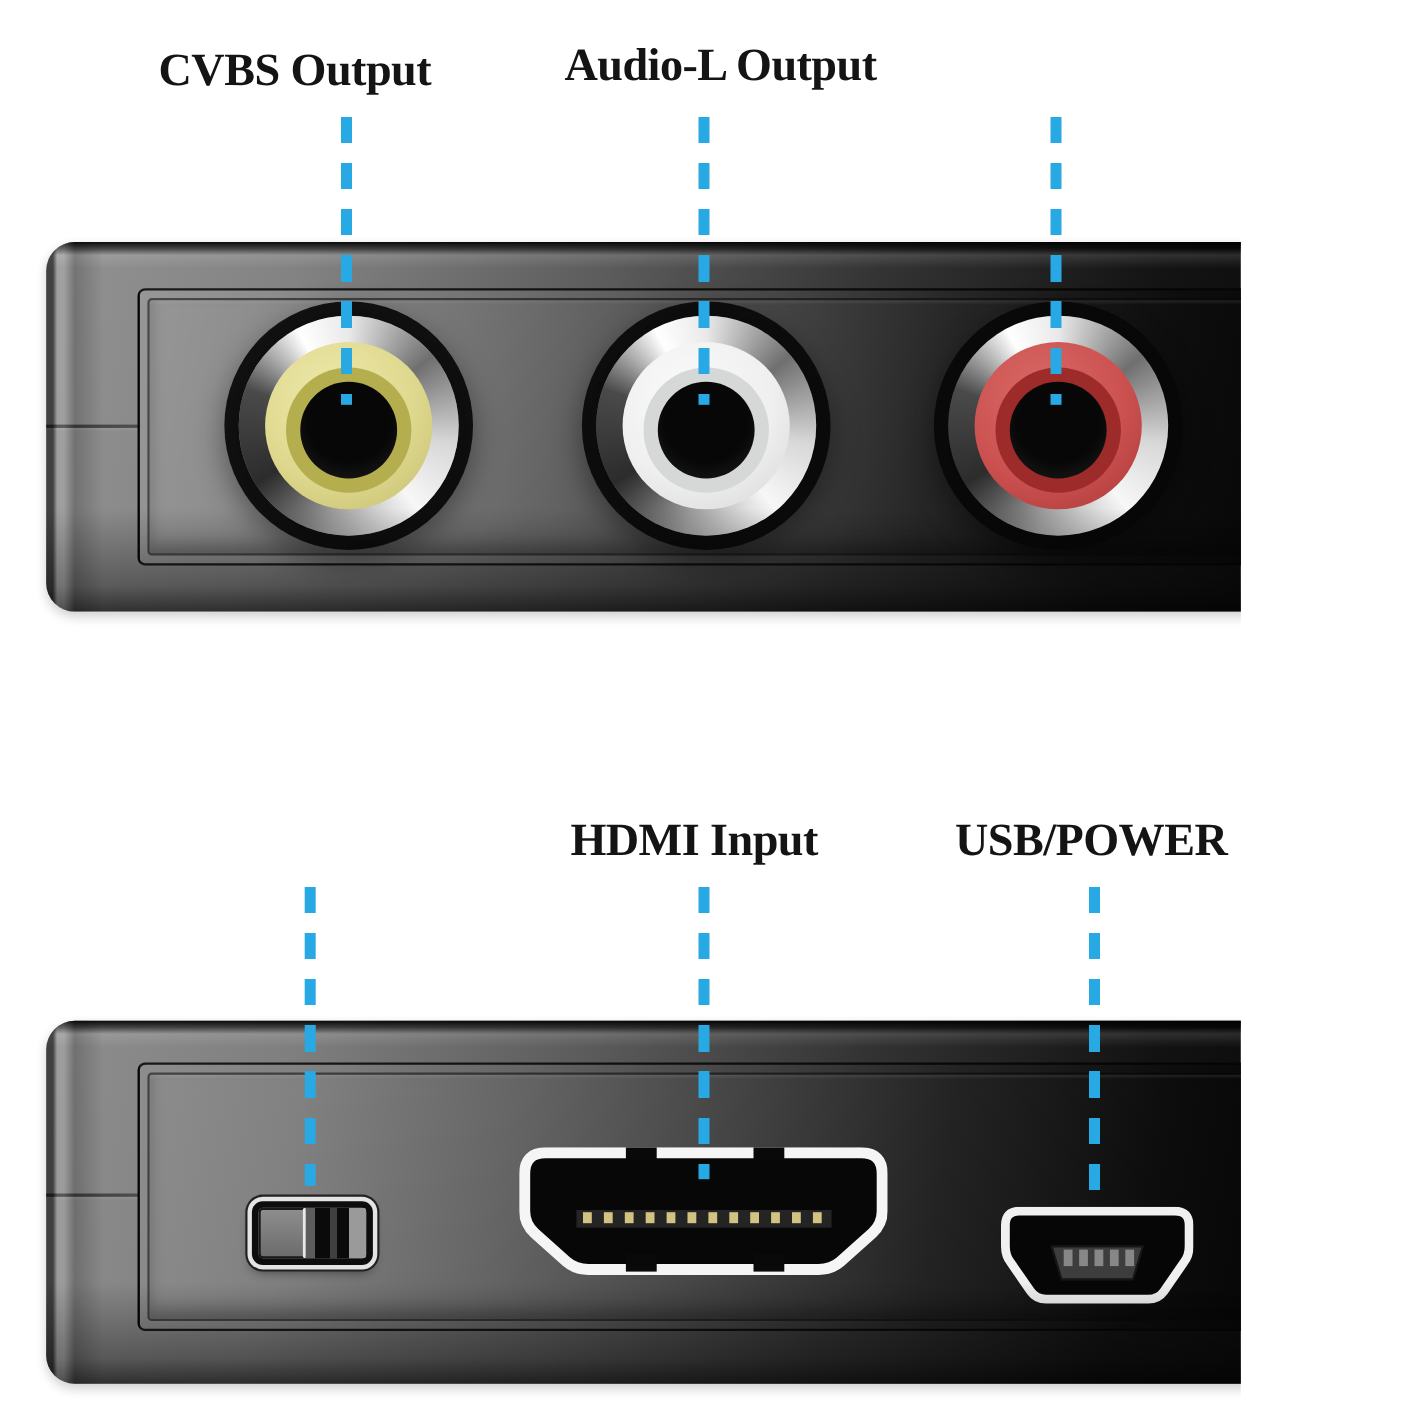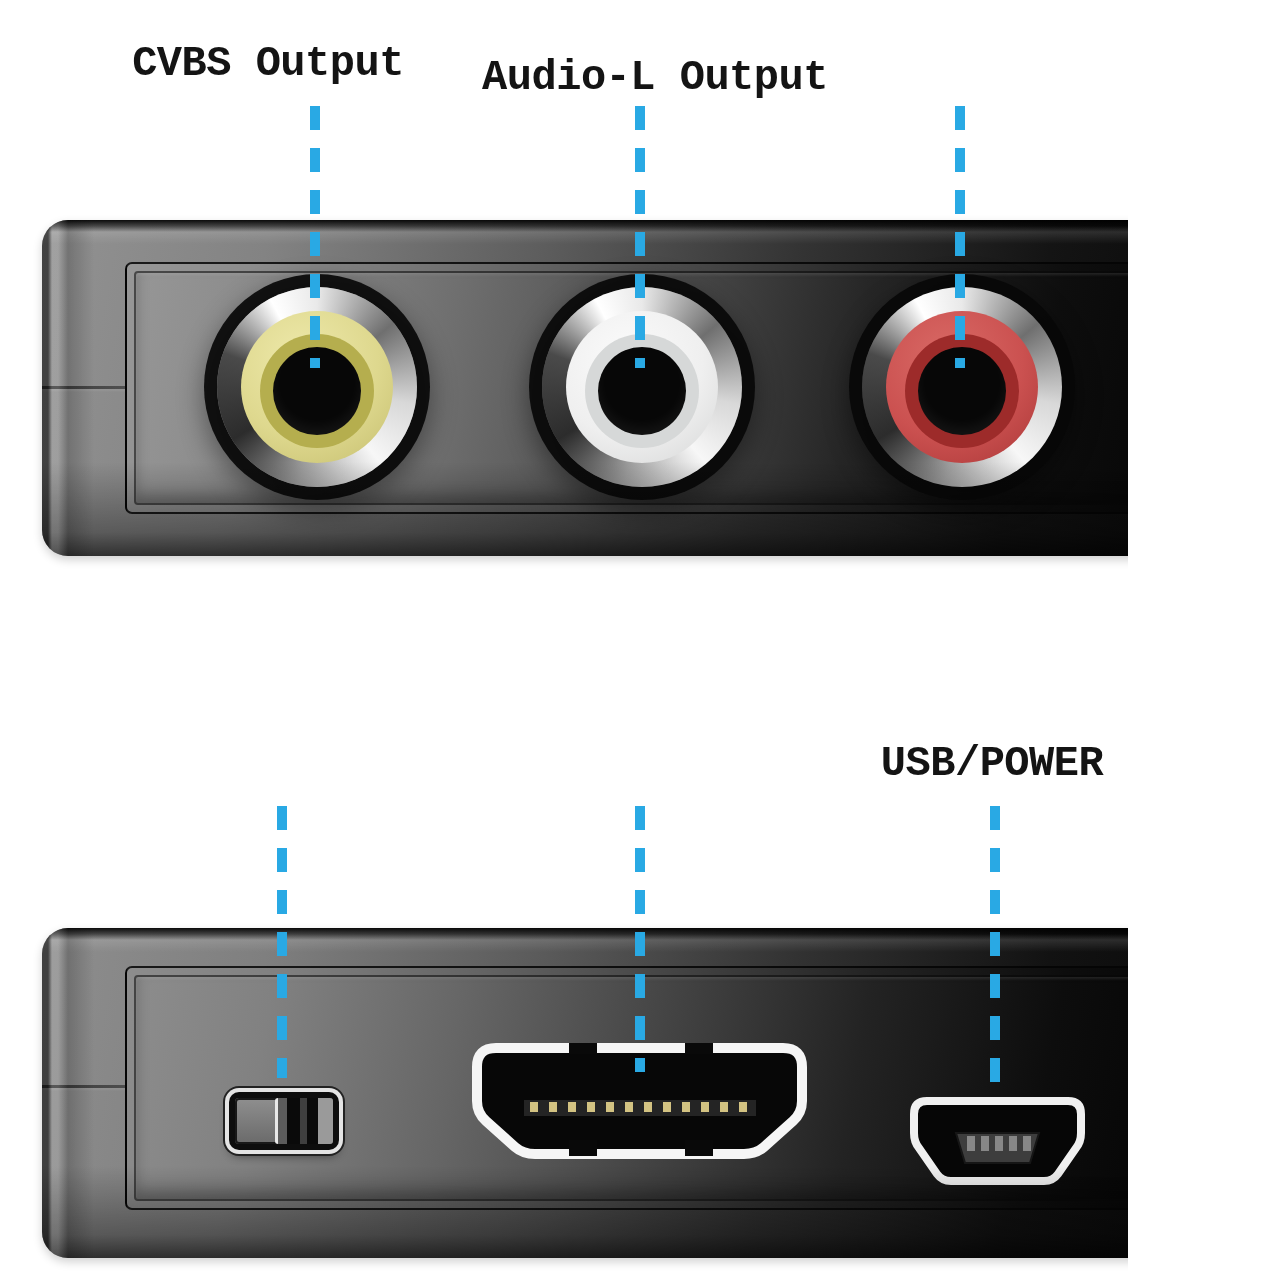--- a/index.html
+++ b/index.html
@@ -1,18 +1,18 @@
 <!DOCTYPE html>
 <html style="--leader-line: #29a9e4; --label-text: #141414; --rca-yellow: #ded88e; --rca-white: #efefef; --rca-red: #cb5150; --device-body-dark: #0a0a0a; --port-outline-white: #f2f2f2;"><head>
 <meta charset="utf-8">
 <style>
   html,body{margin:0;padding:0;background:#ffffff;}
   #canvas{
     position:relative;width:1128px;height:1280px;background:#ffffff;overflow:hidden;
-    font-family:Liberation Mono, monospace;
+    font-family:Liberation Serif, serif;
   }
 
   
   .port-label{
     position:absolute;transform:translateX(-50%);
     font-size:42px;font-weight:700;letter-spacing:-0.5px;white-space:nowrap;
     color:var(--label-text,#141414);z-index:6;
   }
 
   
@@ -115,21 +115,21 @@
   
   .hdmi-port{position:absolute;left:345px;top:75px;width:335px;height:131px;}
   .usb-port{position:absolute;left:783px;top:129px;width:175px;height:93px;}
 </style>
 </head>
 <body>
 
 <div id="canvas">
 
   <div class="port-label" style="left:268px;top:40px">CVBS Output</div>
-  <div class="port-label" style="left:655px;top:54px">Audio-L Output</div>
+  <div class="port-label" style="left:655px;top:36px">Audio-L Output</div>
 
   <div class="leader" style="left:310px;top:106px;height:262px"></div>
   <div class="leader" style="left:635px;top:106px;height:262px"></div>
   <div class="leader" style="left:955px;top:106px;height:262px"></div>
 
   <div class="device device-top">
     <div class="seam" style="top:166px"></div>
     <div class="panel panel-top">
 
       <div class="jack" style="left:90px">
@@ -146,20 +146,21 @@
 
       <div class="jack" style="left:735px">
         <div class="chrome"></div>
         <div class="face face-red"></div>
         <div class="hole ring-red"></div>
       </div>
 
     </div>
   </div>
 
+  <div class="port-label" style="left:631px;top:740px">HDMI Input</div>
   <div class="port-label" style="left:992px;top:740px">USB/POWER</div>
 
   <div class="leader" style="left:277px;top:806px;height:272px"></div>
   <div class="leader" style="left:635px;top:806px;height:266px"></div>
   <div class="leader" style="left:990px;top:806px;height:280px"></div>
 
   <div class="device device-bottom">
     <div class="seam" style="top:157px"></div>
     <div class="panel panel-bottom">
 

